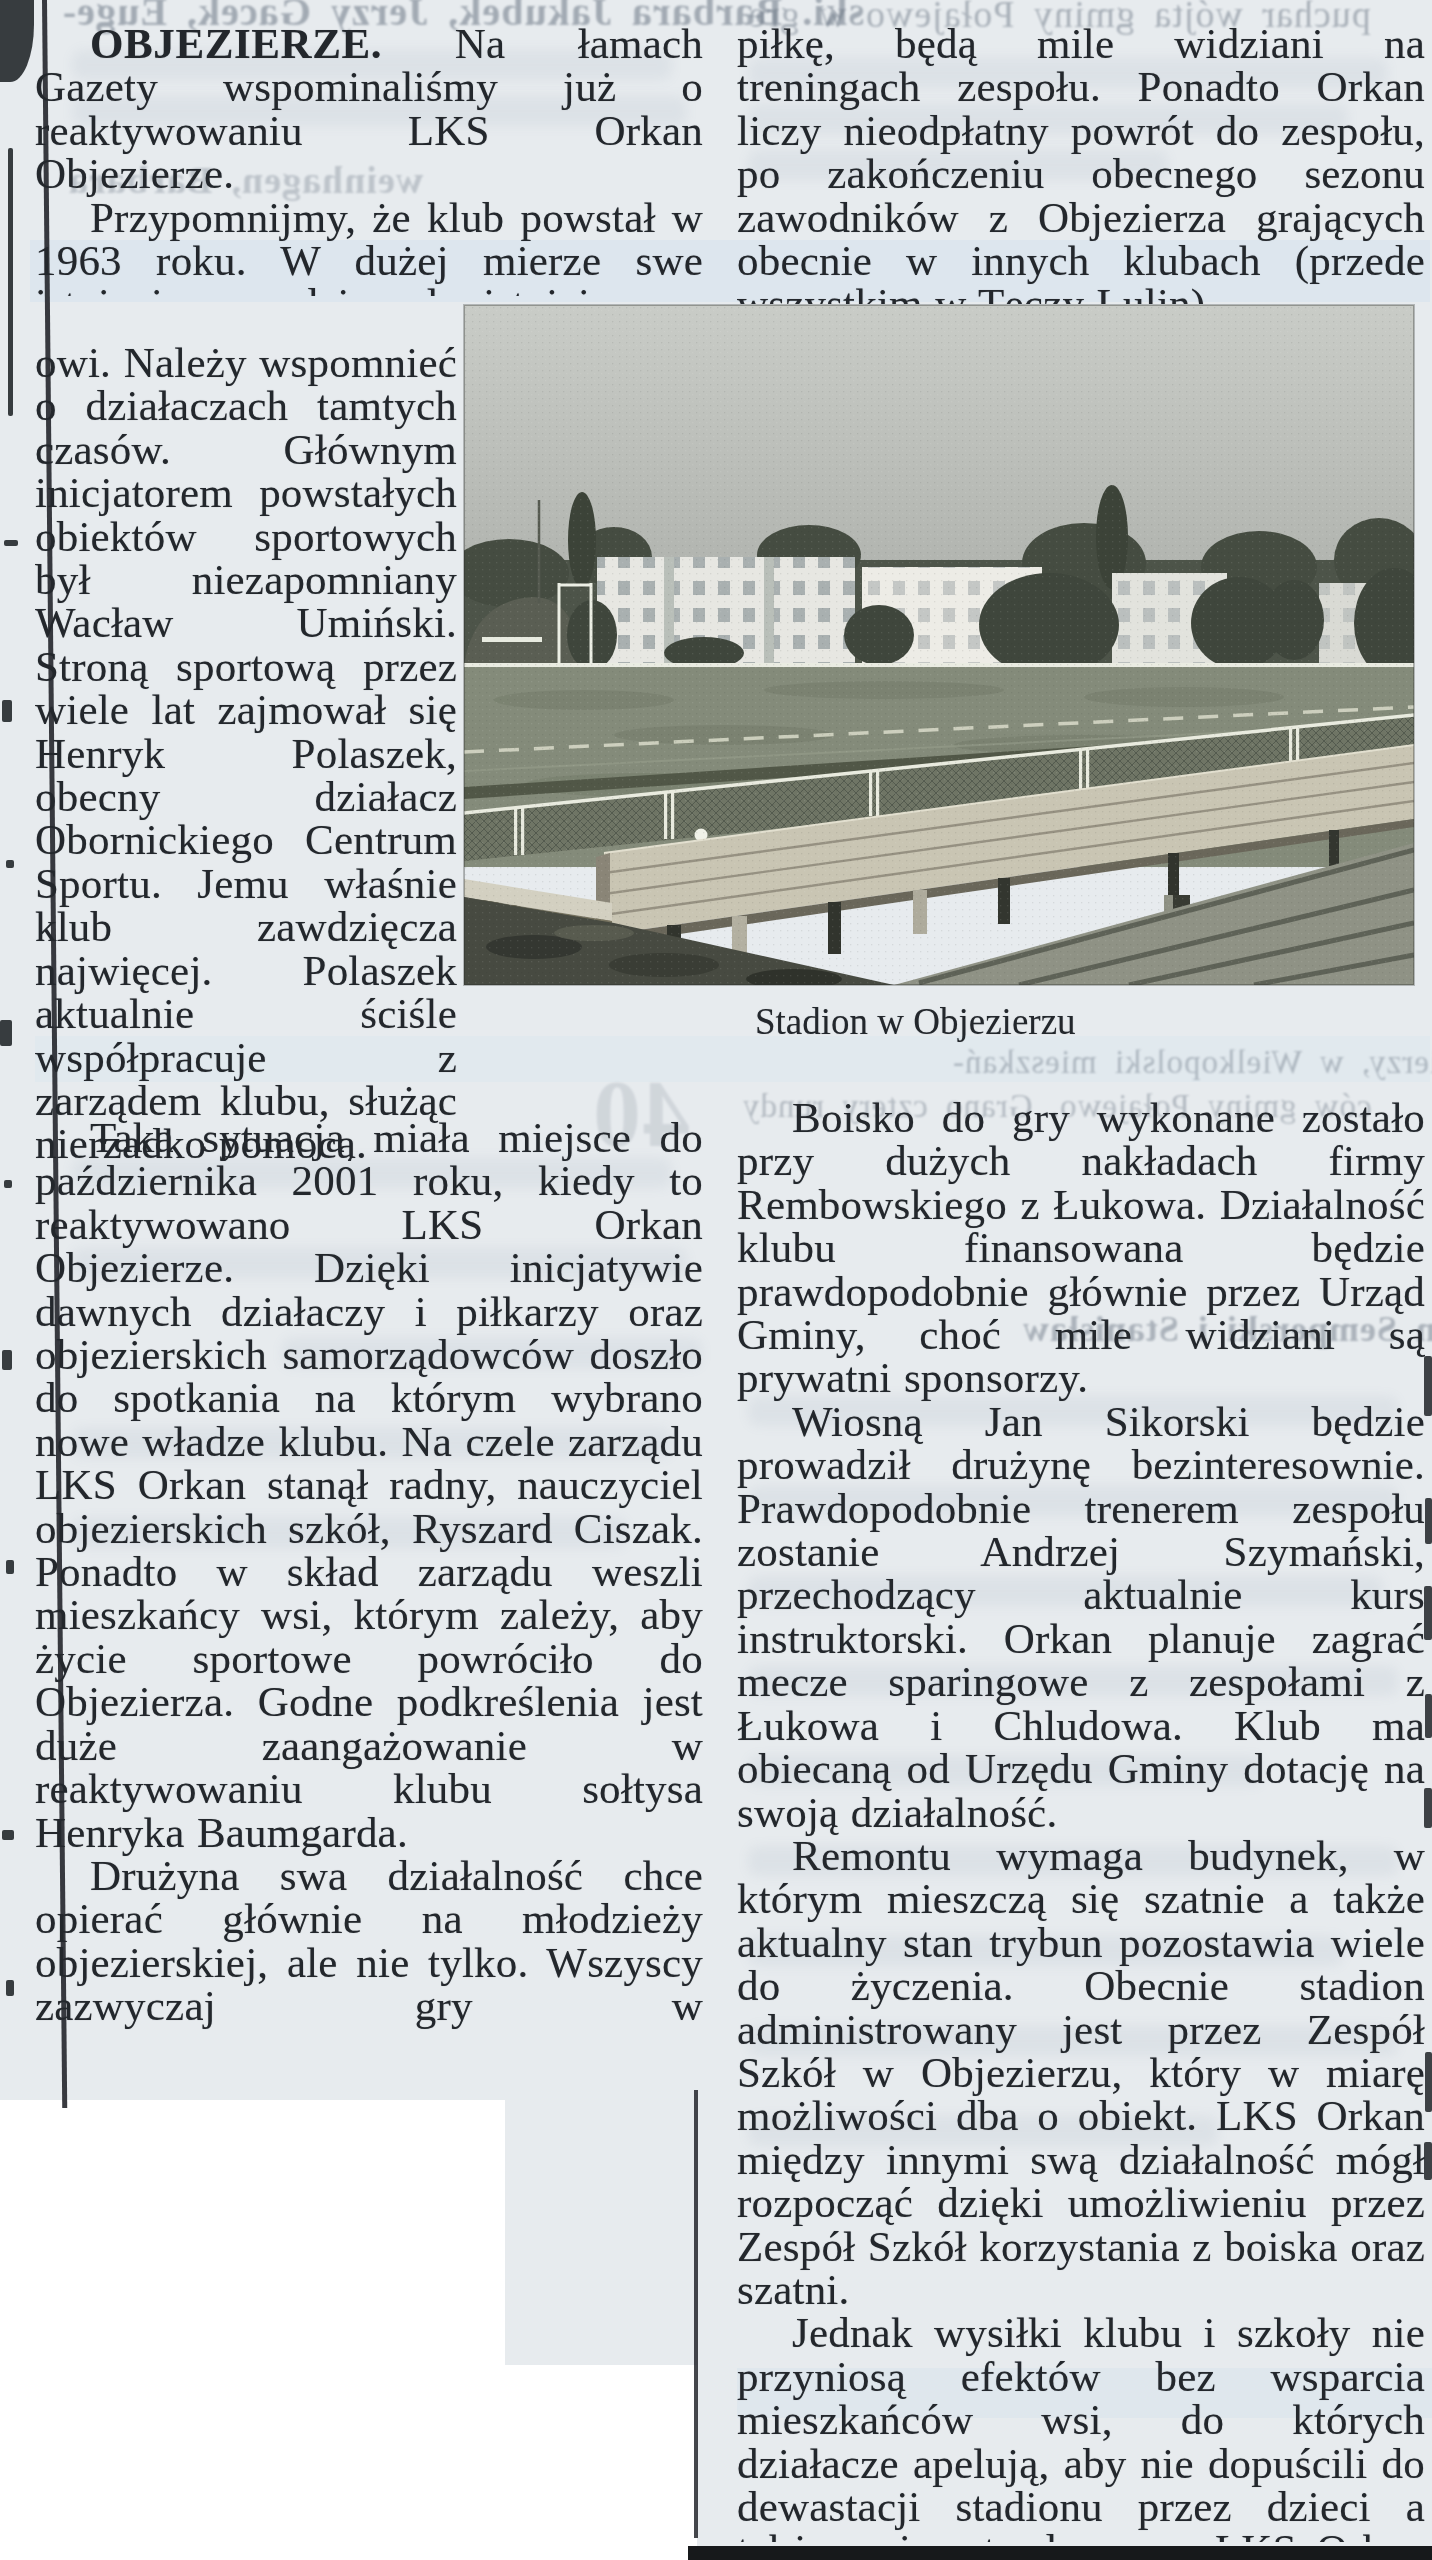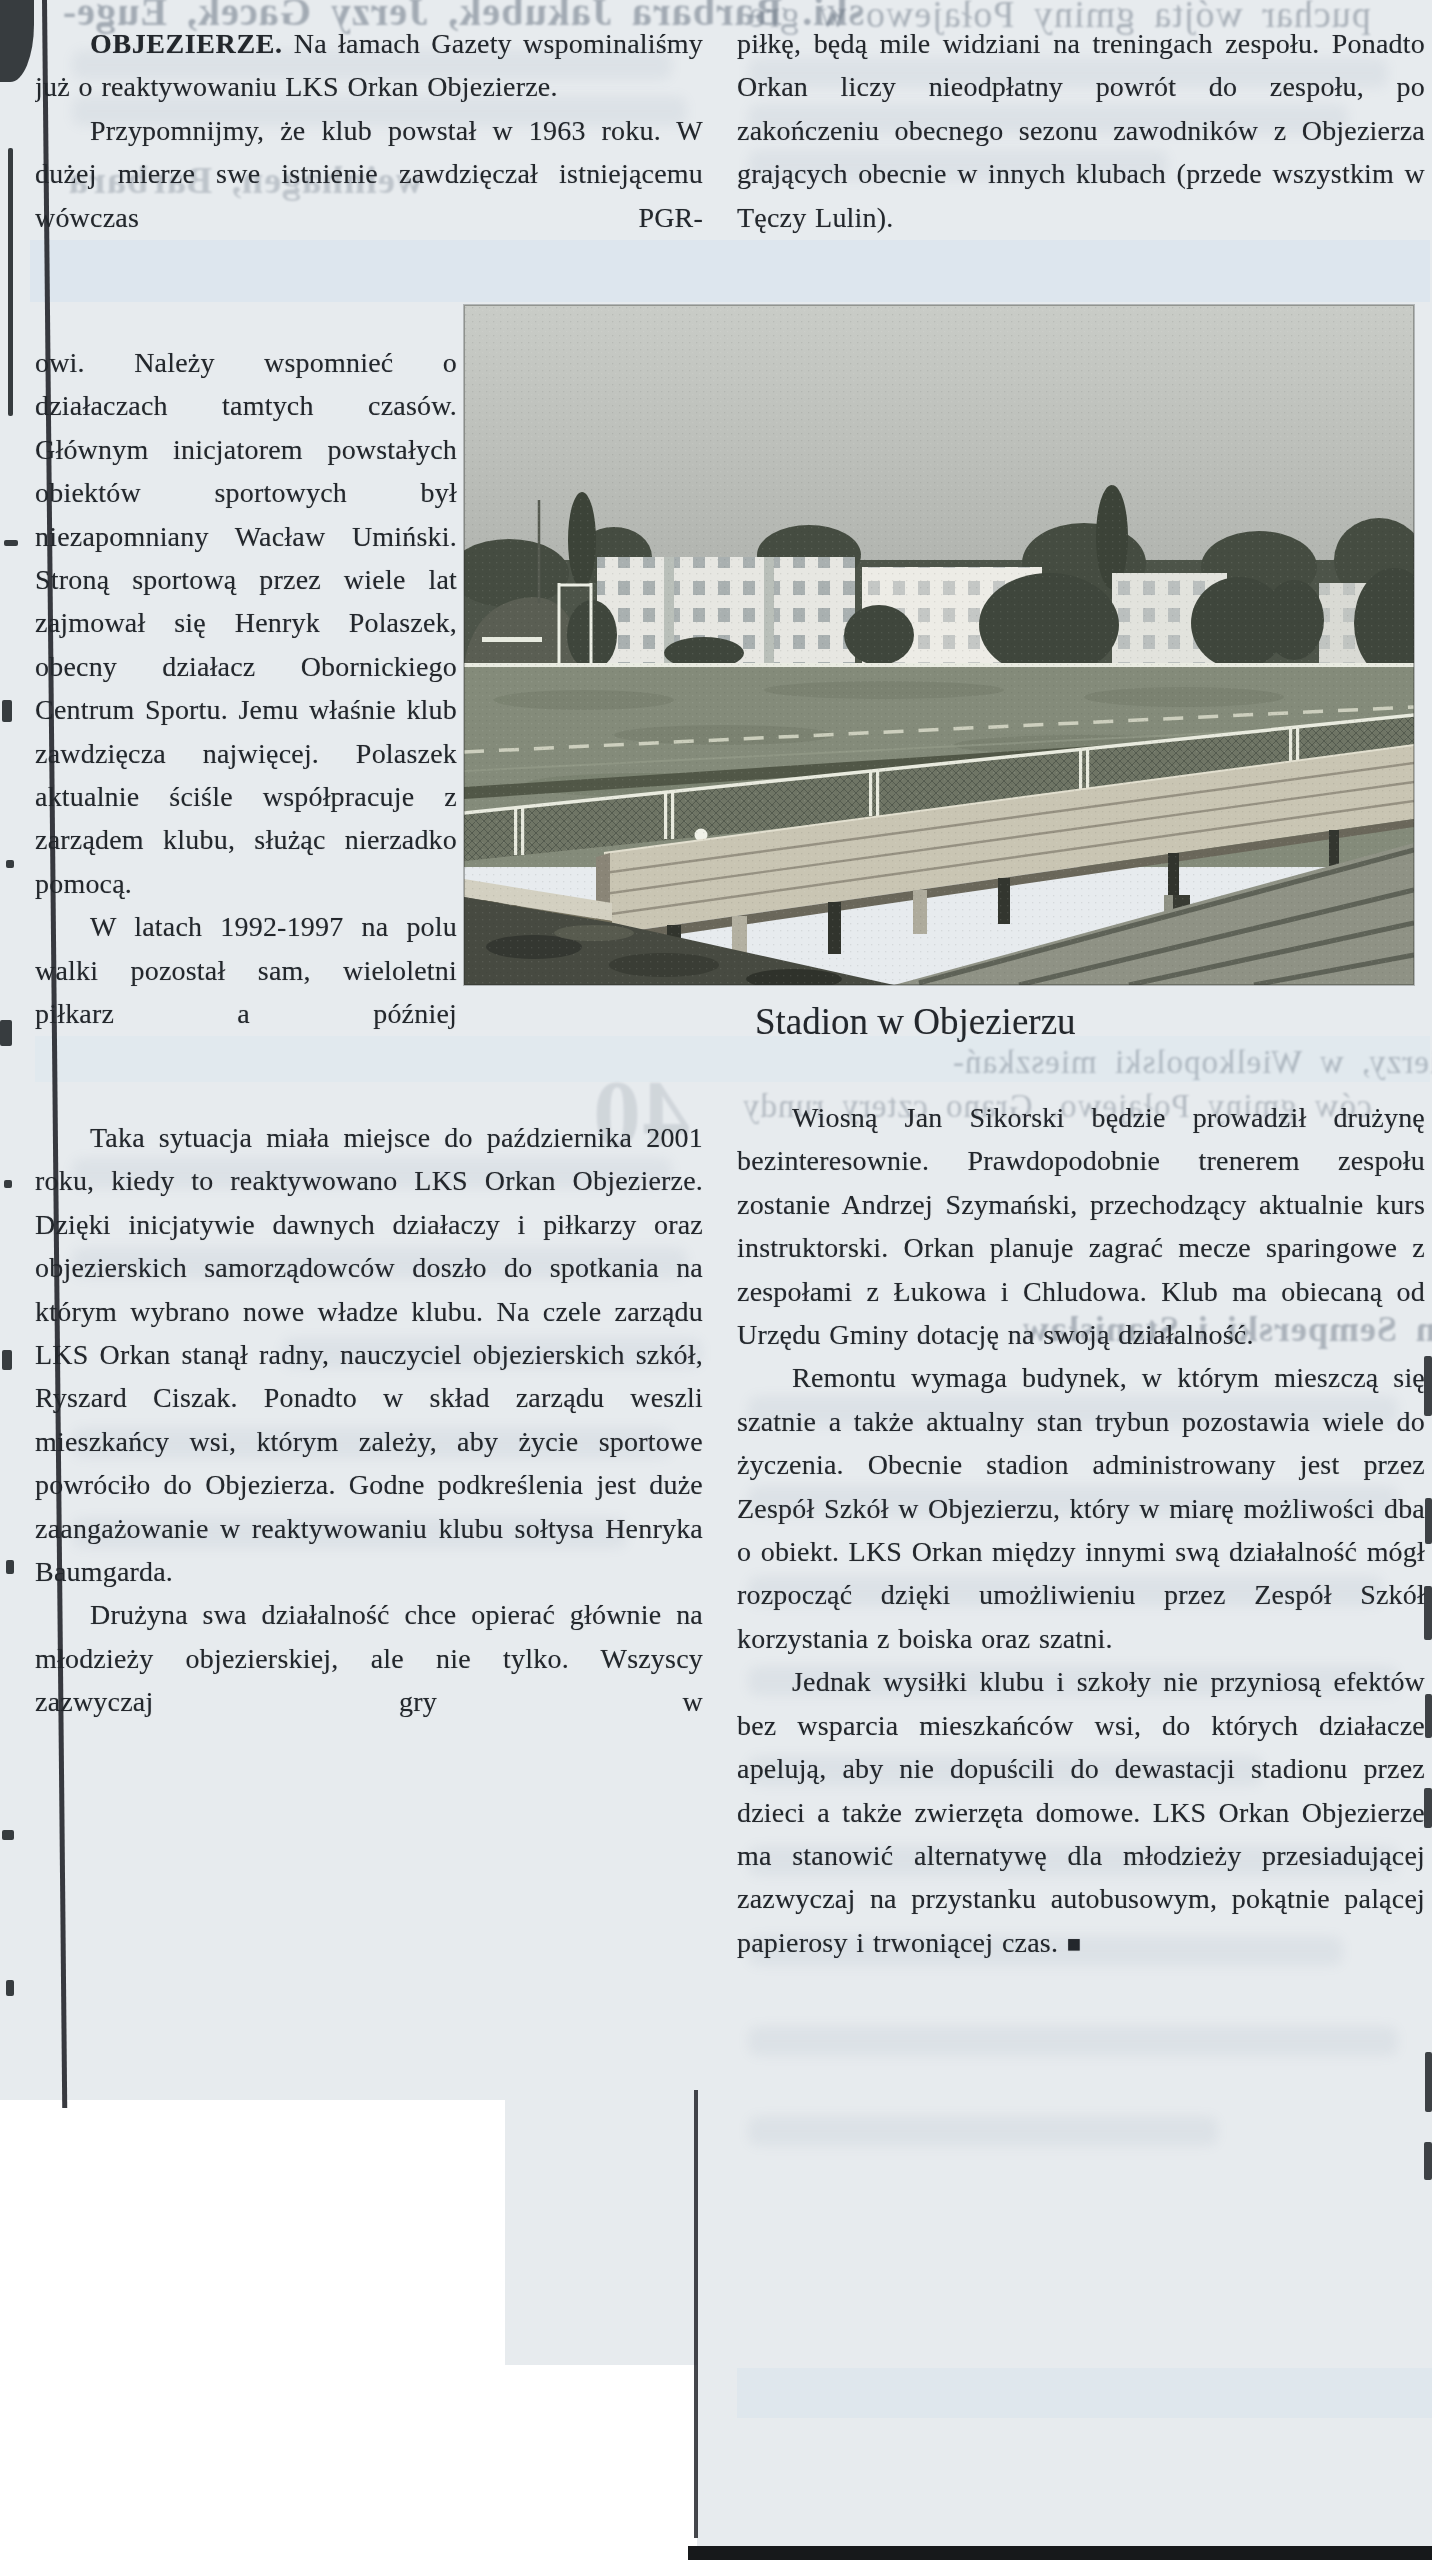--- a/index.html
+++ b/index.html
@@ -6,21 +6,21 @@
   body{width:1432px;height:2560px;position:relative;background:#ffffff;
        font-family:"Liberation Serif","DejaVu Serif",serif;overflow:hidden;}
   #scan{position:absolute;left:0;top:0;width:1432px;height:2560px;background:#e7ebee;}
   .whitecut{position:absolute;background:#ffffff;}
   .band{position:absolute;background:#cfe0ee;}
   .smudge{position:absolute;height:30px;background:#7388a0;opacity:.09;filter:blur(6px);border-radius:10px;}
   .ghost{position:absolute;color:#5f6b7a;white-space:nowrap;transform:scaleX(-1);
          transform-origin:center;filter:blur(1.3px);letter-spacing:1px;word-spacing:8px;}
   .mark{position:absolute;background:#1f2327;}
   .rule{position:absolute;background:#23262b;}
-  .txt{position:absolute;color:#23272c;font-size:28px;line-height:43.4px;
+  .txt{position:absolute;color:#23272c;font-size:43px;line-height:43.4px;
        text-align:justify;word-spacing:1.5px;letter-spacing:.2px;
        text-shadow:0 0 1px rgba(35,40,45,.35);}
   .txt p{margin:0;}
   .ind{text-indent:55px;}
   .jlast{text-align-last:justify;}
   b{font-weight:700;letter-spacing:.6px;}
   #photo{position:absolute;left:464px;top:305px;width:950px;height:680px;
          box-shadow:0 0 0 1px rgba(55,60,55,.3);}
   #caption{position:absolute;left:755px;top:1000px;width:660px;font-size:37px;
            color:#23272c;text-shadow:0 0 1px rgba(35,40,45,.3);}
@@ -103,20 +103,21 @@
   <p class="ind jlast">Drużyna swa działalność chce opierać głównie na młodzieży objezierskiej, ale nie tylko. Wszyscy zazwyczaj gry w</p>
 </div>
 
 <div class="txt" id="col-right-top" style="left:737px;top:22px;width:688px;height:282px;overflow:hidden;">
   <p>piłkę, będą mile widziani na treningach zespołu. Ponadto Orkan liczy nieodpłatny powrót do zespołu, po zakończeniu obecnego sezonu zawodników z Objezierza grających obecnie w innych klubach (przede wszystkim w Tęczy Lulin).</p>
 </div>
 
 <div id="caption">Stadion w Objezierzu</div>
 
 <div class="txt" id="col-right-main" style="left:737px;top:1096px;width:688px;height:1446px;overflow:hidden;">
+  <p class="ind">Boisko do gry wykonane zostało przy dużych nakładach firmy Rembowskiego z Łukowa. Działalność klubu finansowana będzie prawdopodobnie głównie przez Urząd Gminy, choć mile widziani są prywatni sponsorzy.</p>
   <p class="ind">Wiosną Jan Sikorski będzie prowadził drużynę bezinteresownie. Prawdopodobnie trenerem zespołu zostanie Andrzej Szymański, przechodzący aktualnie kurs instruktorski. Orkan planuje zagrać mecze sparingowe z zespołami z Łukowa i Chludowa. Klub ma obiecaną od Urzędu Gminy dotację na swoją działalność.</p>
   <p class="ind">Remontu wymaga budynek, w którym mieszczą się szatnie a także aktualny stan trybun pozostawia wiele do życzenia. Obecnie stadion administrowany jest przez Zespół Szkół w Objezierzu, który w miarę możliwości dba o obiekt. LKS Orkan między innymi swą działalność mógł rozpocząć dzięki umożliwieniu przez Zespół Szkół korzystania z boiska oraz szatni.</p>
   <p class="ind"><span>Jednak wysiłki klubu i szkoły nie przyniosą efektów bez wsparcia mieszkańców wsi, do których działacze apelują, aby nie dopuścili do dewastacji stadionu przez dzieci a także zwierzęta domowe. LKS Orkan Objezierze ma stanowić alternatywę dla młodzieży przesiadującej zazwyczaj na przystanku autobusowym, pokątnie palącej papierosy i trwoniącej czas.</span> <span class="endmark">■</span></p>
 </div>
 
 <div id="photo">
 <svg width="950" height="680" viewBox="0 0 950 680" xmlns="http://www.w3.org/2000/svg">
   <defs>
     <linearGradient id="skyg" x1="0" y1="0" x2="0" y2="1">
       <stop offset="0" stop-color="#c9ccc7"></stop>

